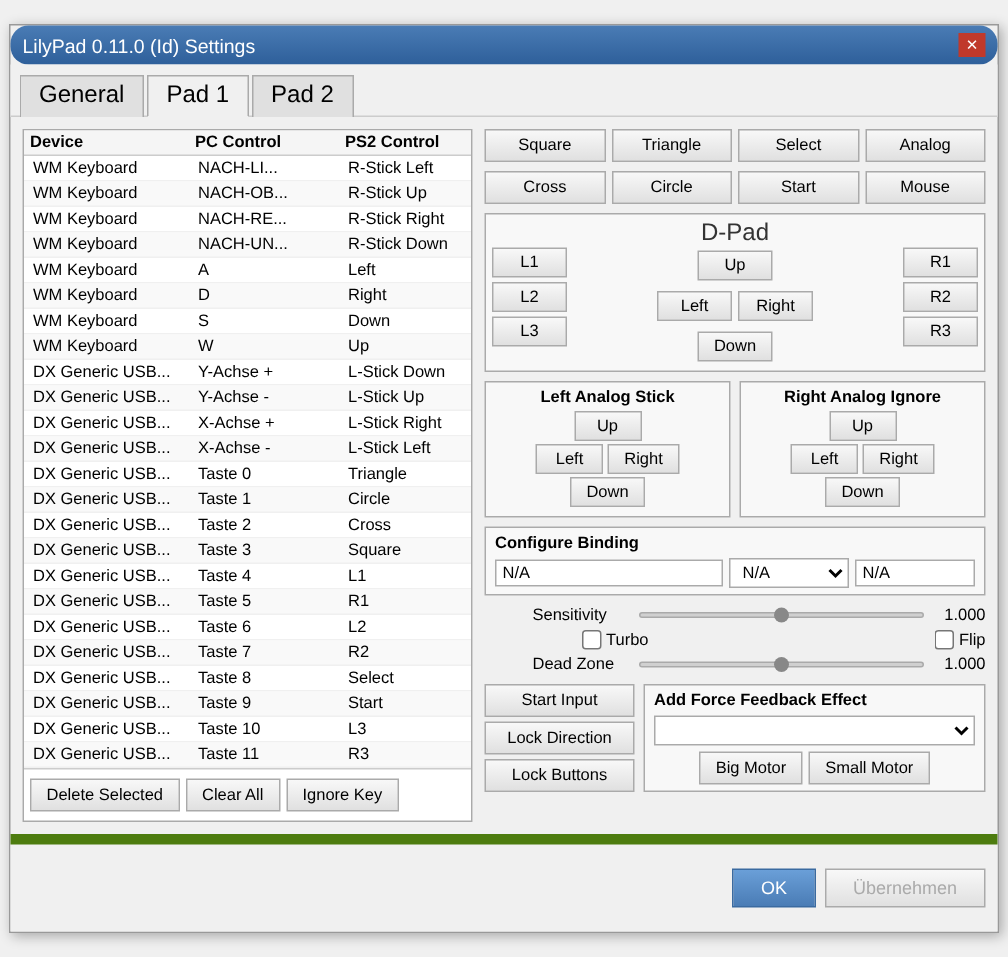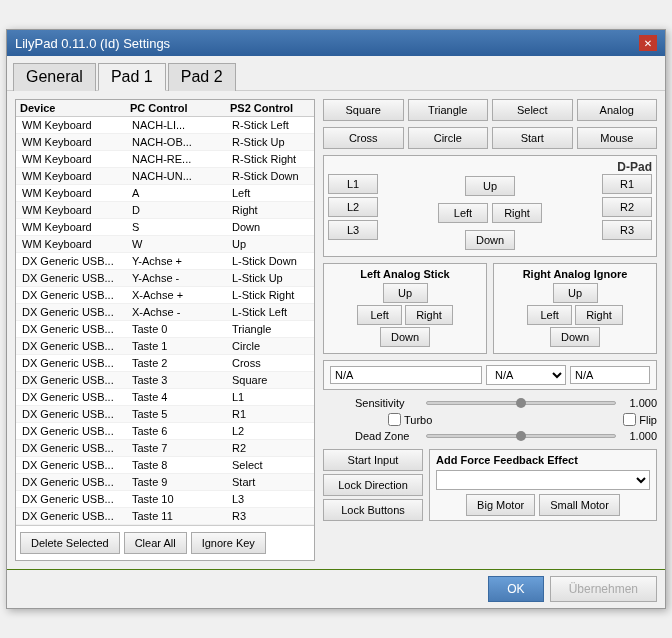--- a/index.html
+++ b/index.html
@@ -20,20 +20,21 @@
       box-shadow: 2px 2px 8px rgba(0,0,0,0.3);
     }
     .titlebar {
       background: linear-gradient(to bottom, #4a7cb5, #2e5f9a);
       color: white;
       padding: 5px 8px;
       display: flex;
       justify-content: space-between;
       align-items: center;
       font-size: 13px;
+      border-radius: 12px;
     }
     .titlebar-close {
       background: #c0392b;
       color: white;
       border: none;
       width: 18px;
       height: 16px;
       font-size: 10px;
       cursor: pointer;
       display: flex;
@@ -127,23 +128,23 @@
     .ps-btn {
       padding: 4px 6px;
       border: 1px solid #aaa;
       background: linear-gradient(to bottom, #f8f8f8, #e0e0e0);
       cursor: pointer;
       font-size: 11px;
       text-align: center;
     }
     
     .section-label {
-      text-align: right;
-      font-size: 12px;
-      font-weight: bold;
+      text-align: center;
+      font-size: 16px;
+      font-weight: normal;
       color: #333;
     }
     .dpad-container {
       border: 1px solid #aaa;
       padding: 4px;
       background: #f8f8f8;
     }
     .dpad-row {
       display: flex;
       justify-content: center;
@@ -297,22 +298,22 @@
     .ff-buttons {
       display: flex;
       gap: 4px;
       justify-content: center;
     }
     
     .dialog-footer {
       display: flex;
       justify-content: flex-end;
       gap: 6px;
-      padding: 6px 8px;
-      border-top: 1px solid #4d7c0f;
+      padding: 16px 8px;
+      border-top: 7px solid #4d7c0f;
       background: #f0f0f0;
     }
     .footer-btn {
       padding: 5px 18px;
       border: 1px solid #aaa;
       background: linear-gradient(to bottom, #f8f8f8, #e0e0e0);
       cursor: pointer;
       font-size: 12px;
     }
     .footer-btn.primary {
@@ -571,20 +572,21 @@
             <button class="stick-btn">Left</button>
             <button class="stick-btn">Right</button>
           </div>
           <div class="stick-row">
             <button class="stick-btn">Down</button>
           </div>
         </div>
       </div>
 
       <div class="configure-section">
+        <div class="configure-title">Configure Binding</div>
         <div class="configure-row">
           <input class="config-input" type="text" value="N/A" style="">
           <select class="config-select">
             <option>N/A</option>
           </select>
           <input class="config-input" type="text" style="width: 50px;" value="N/A">
         </div>
       </div>
 
       <div class="slider-section">

